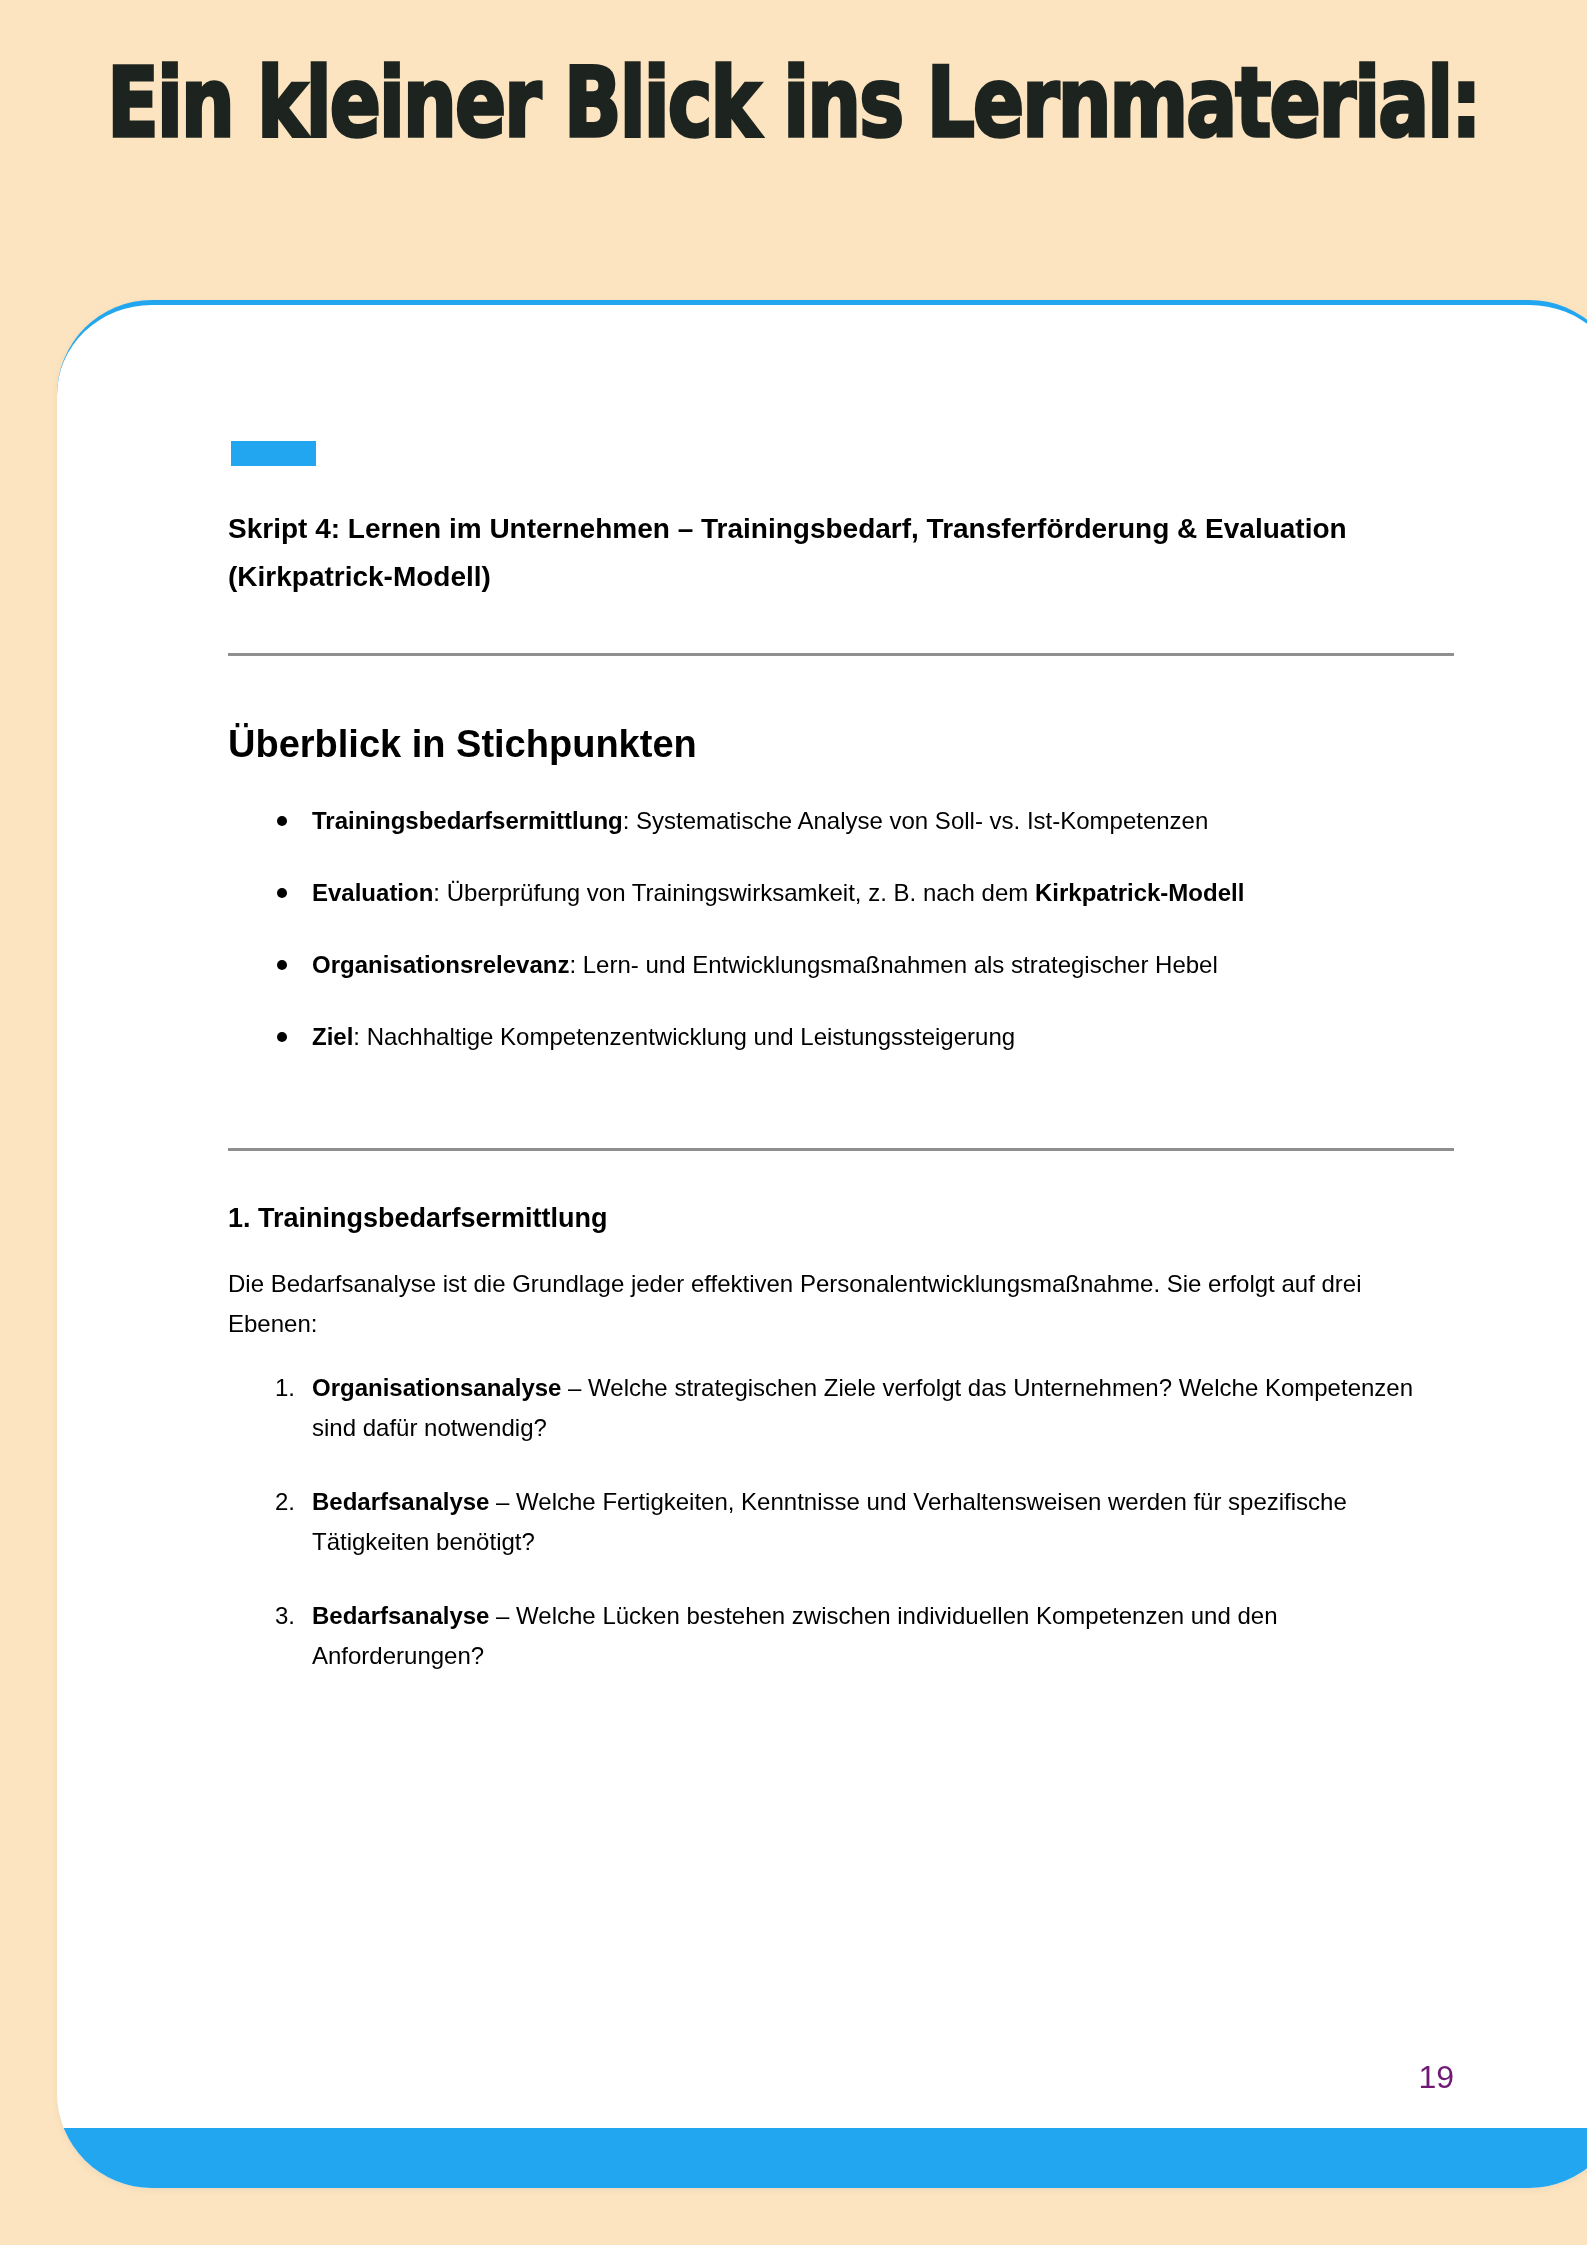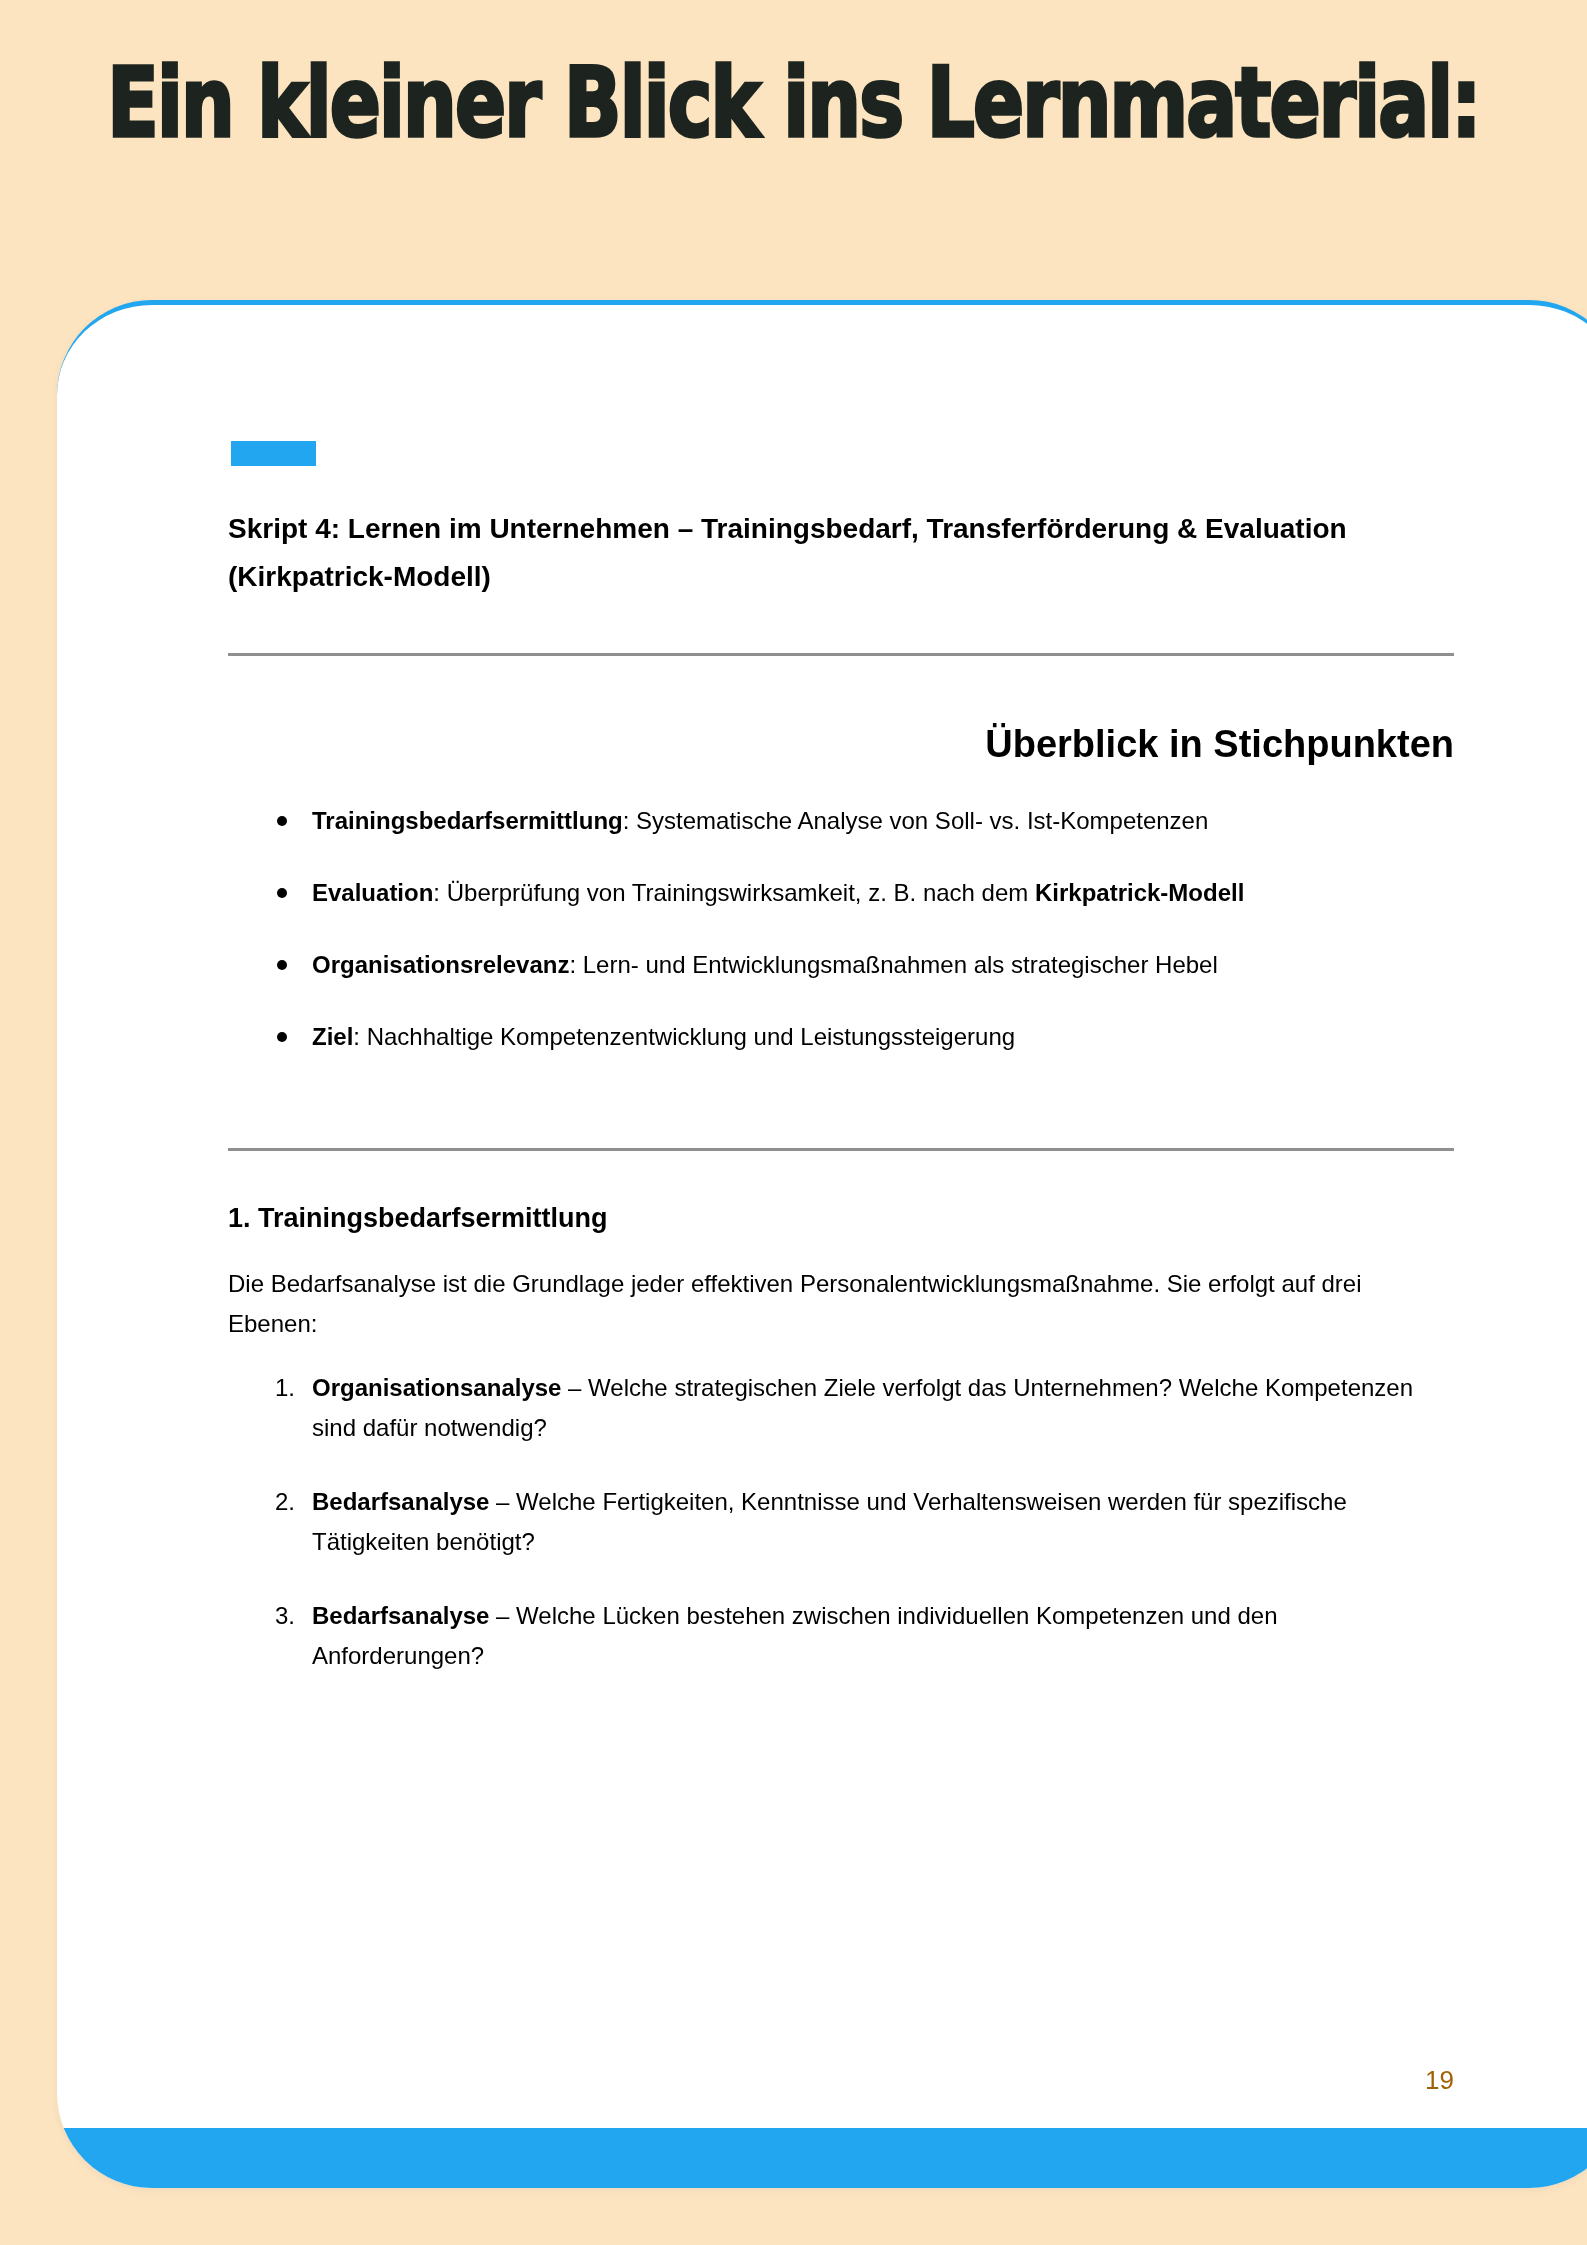--- a/index.html
+++ b/index.html
@@ -71,21 +71,21 @@
     width:100%;
   }
   .divider-1{margin-top:52px;}
   .divider-2{margin-top:94px;}
   .h1{
     margin:0;
     font-size:38px;
     font-weight:bold;
     line-height:44px;
   }
-  .h1-overview{margin-top:66px;text-align:right;}
+  .h1-overview{margin-top:66px;}
   .h1-fachtext{margin-top:65px;}
   .h4{
     margin:49px 0 0 0;
     font-size:27px;
     font-weight:bold;
     line-height:36px;
   }
   .intro{
     margin:28px 0 0 0;
     font-size:24px;
@@ -121,22 +121,22 @@
   }
   .num-li:last-child{margin-bottom:0;}
   .num-marker{
     position:absolute;
     left:47px;top:0;
   }
   .b{font-weight:bold;}
   .page-num{
     position:absolute;
     right:170px;bottom:92px;
-    font-size:26px;
-    color:#a16207;
+    font-size:32px;
+    color:#701a75;
   }
 </style>
 </head>
 <body>
 
 <h1 class="main-title">Ein kleiner Blick ins Lernmaterial:</h1>
 
 <div class="card">
   <div class="doc">
 

